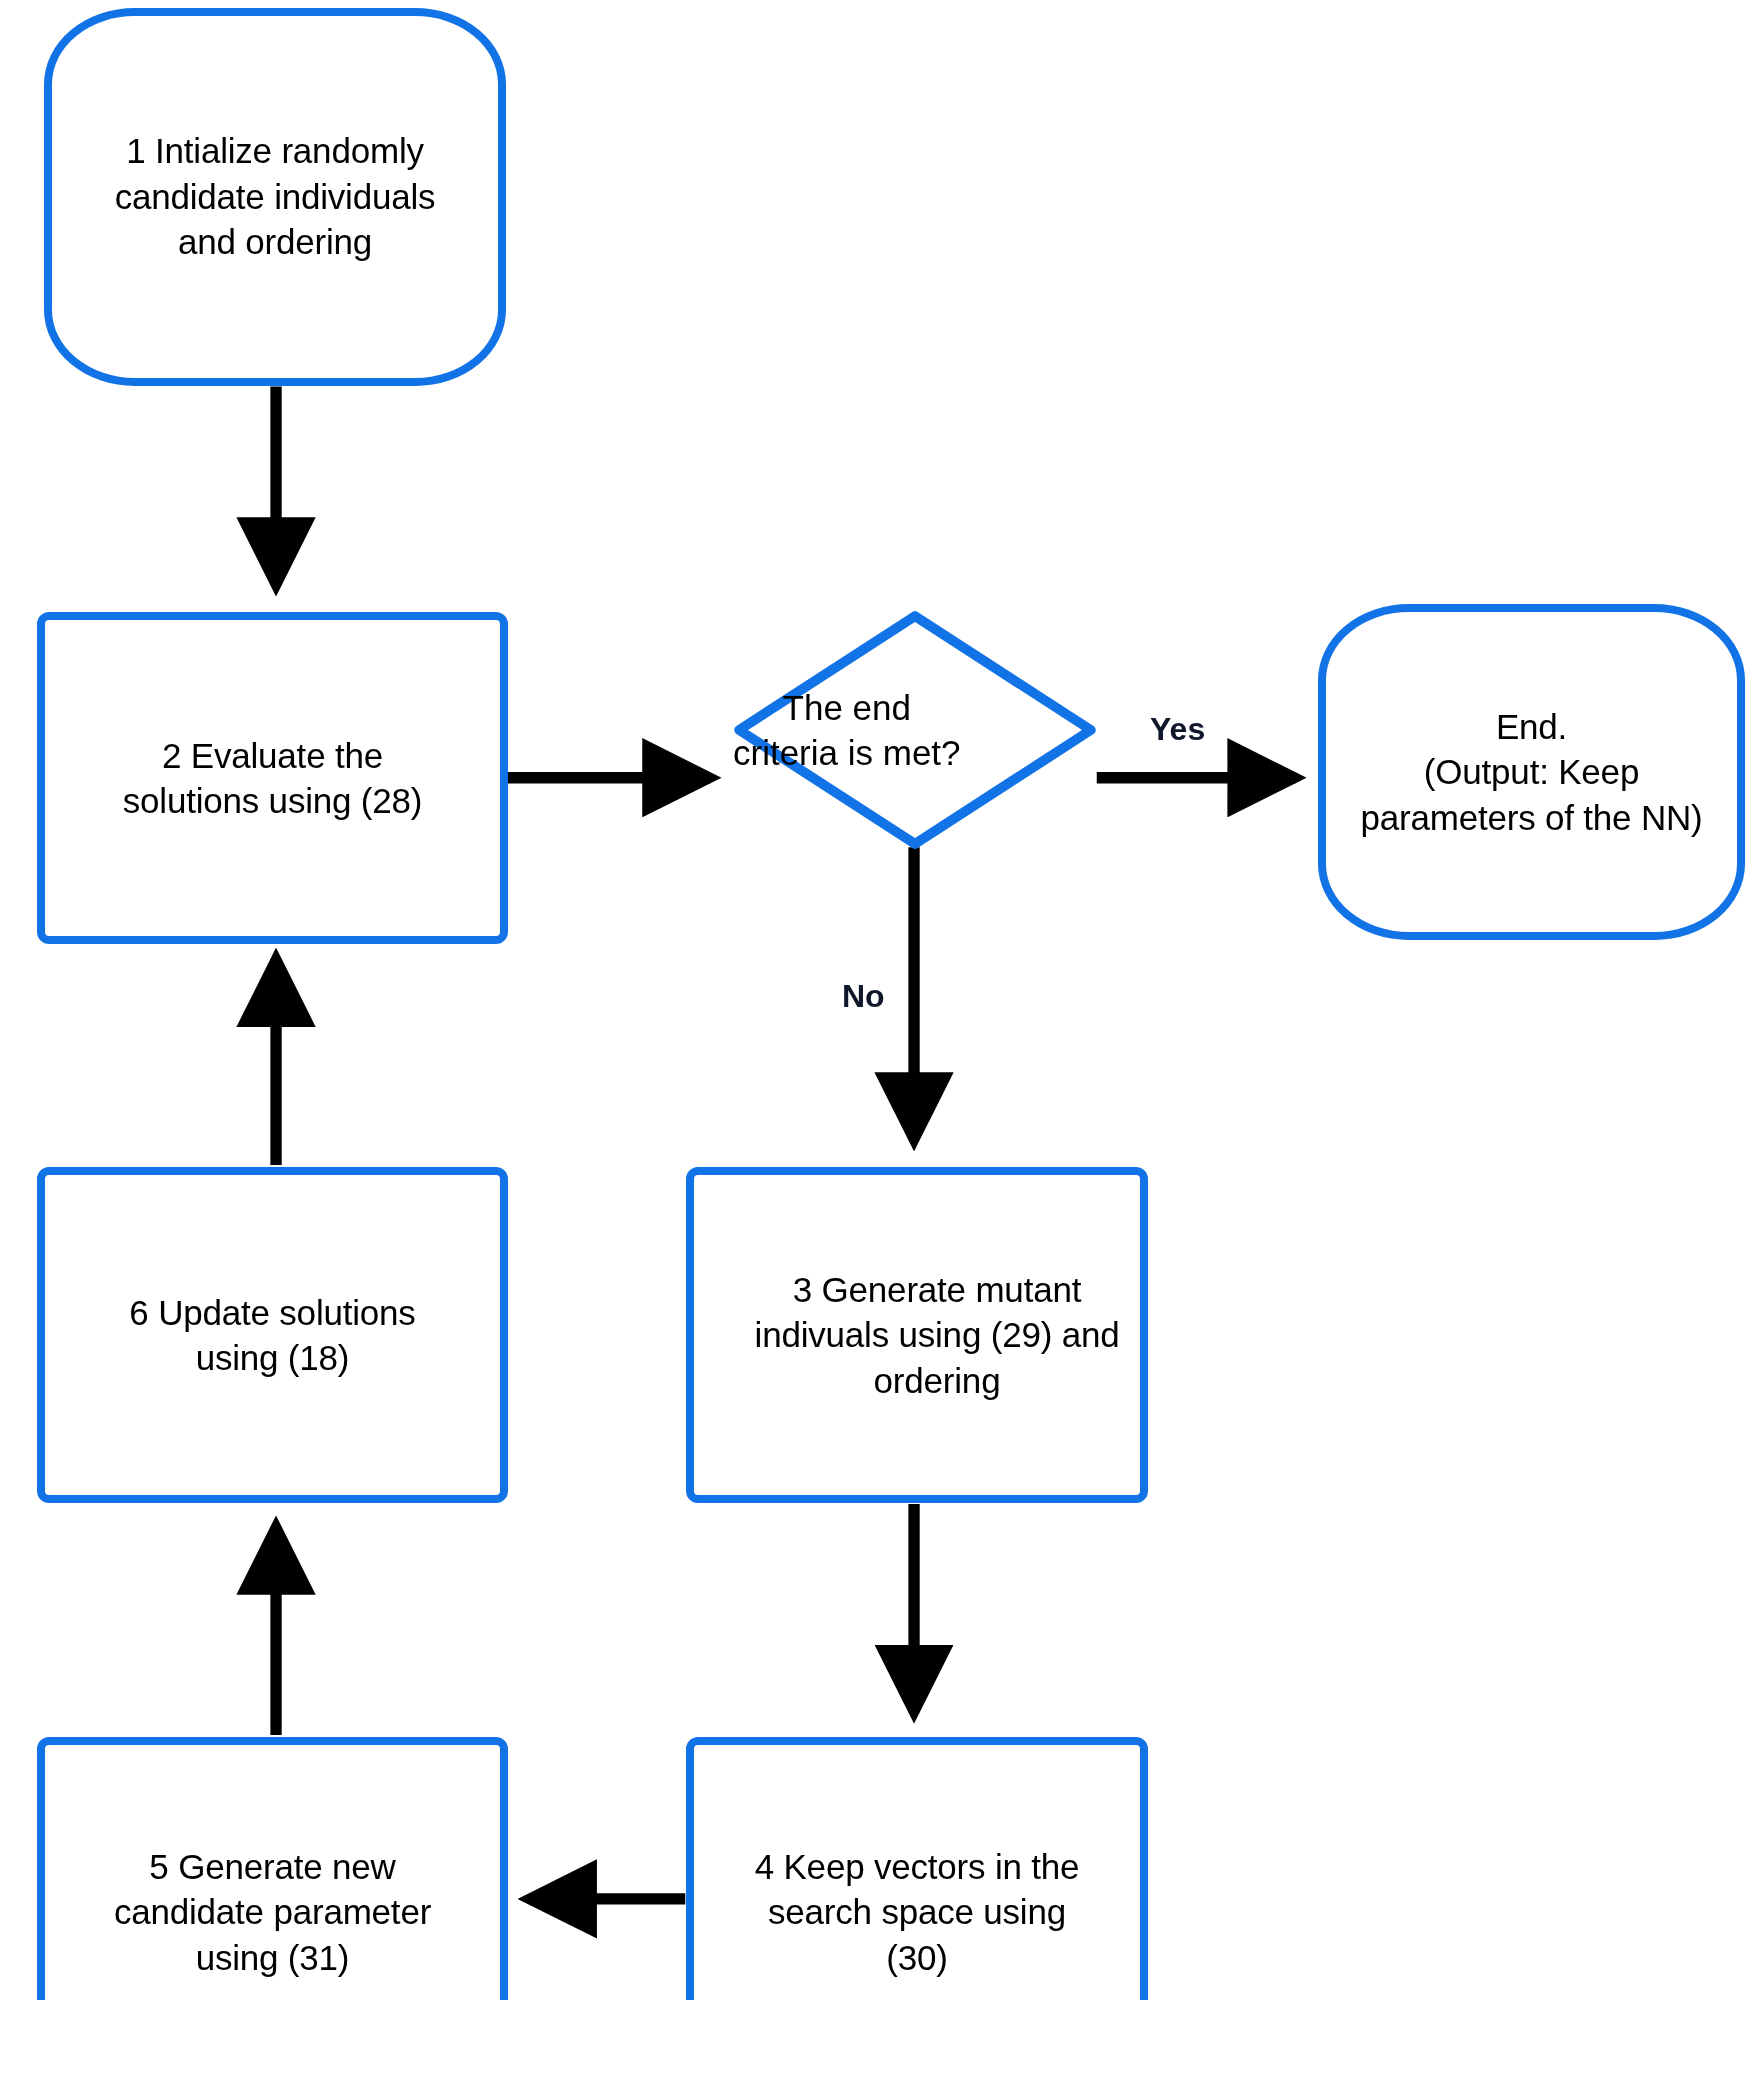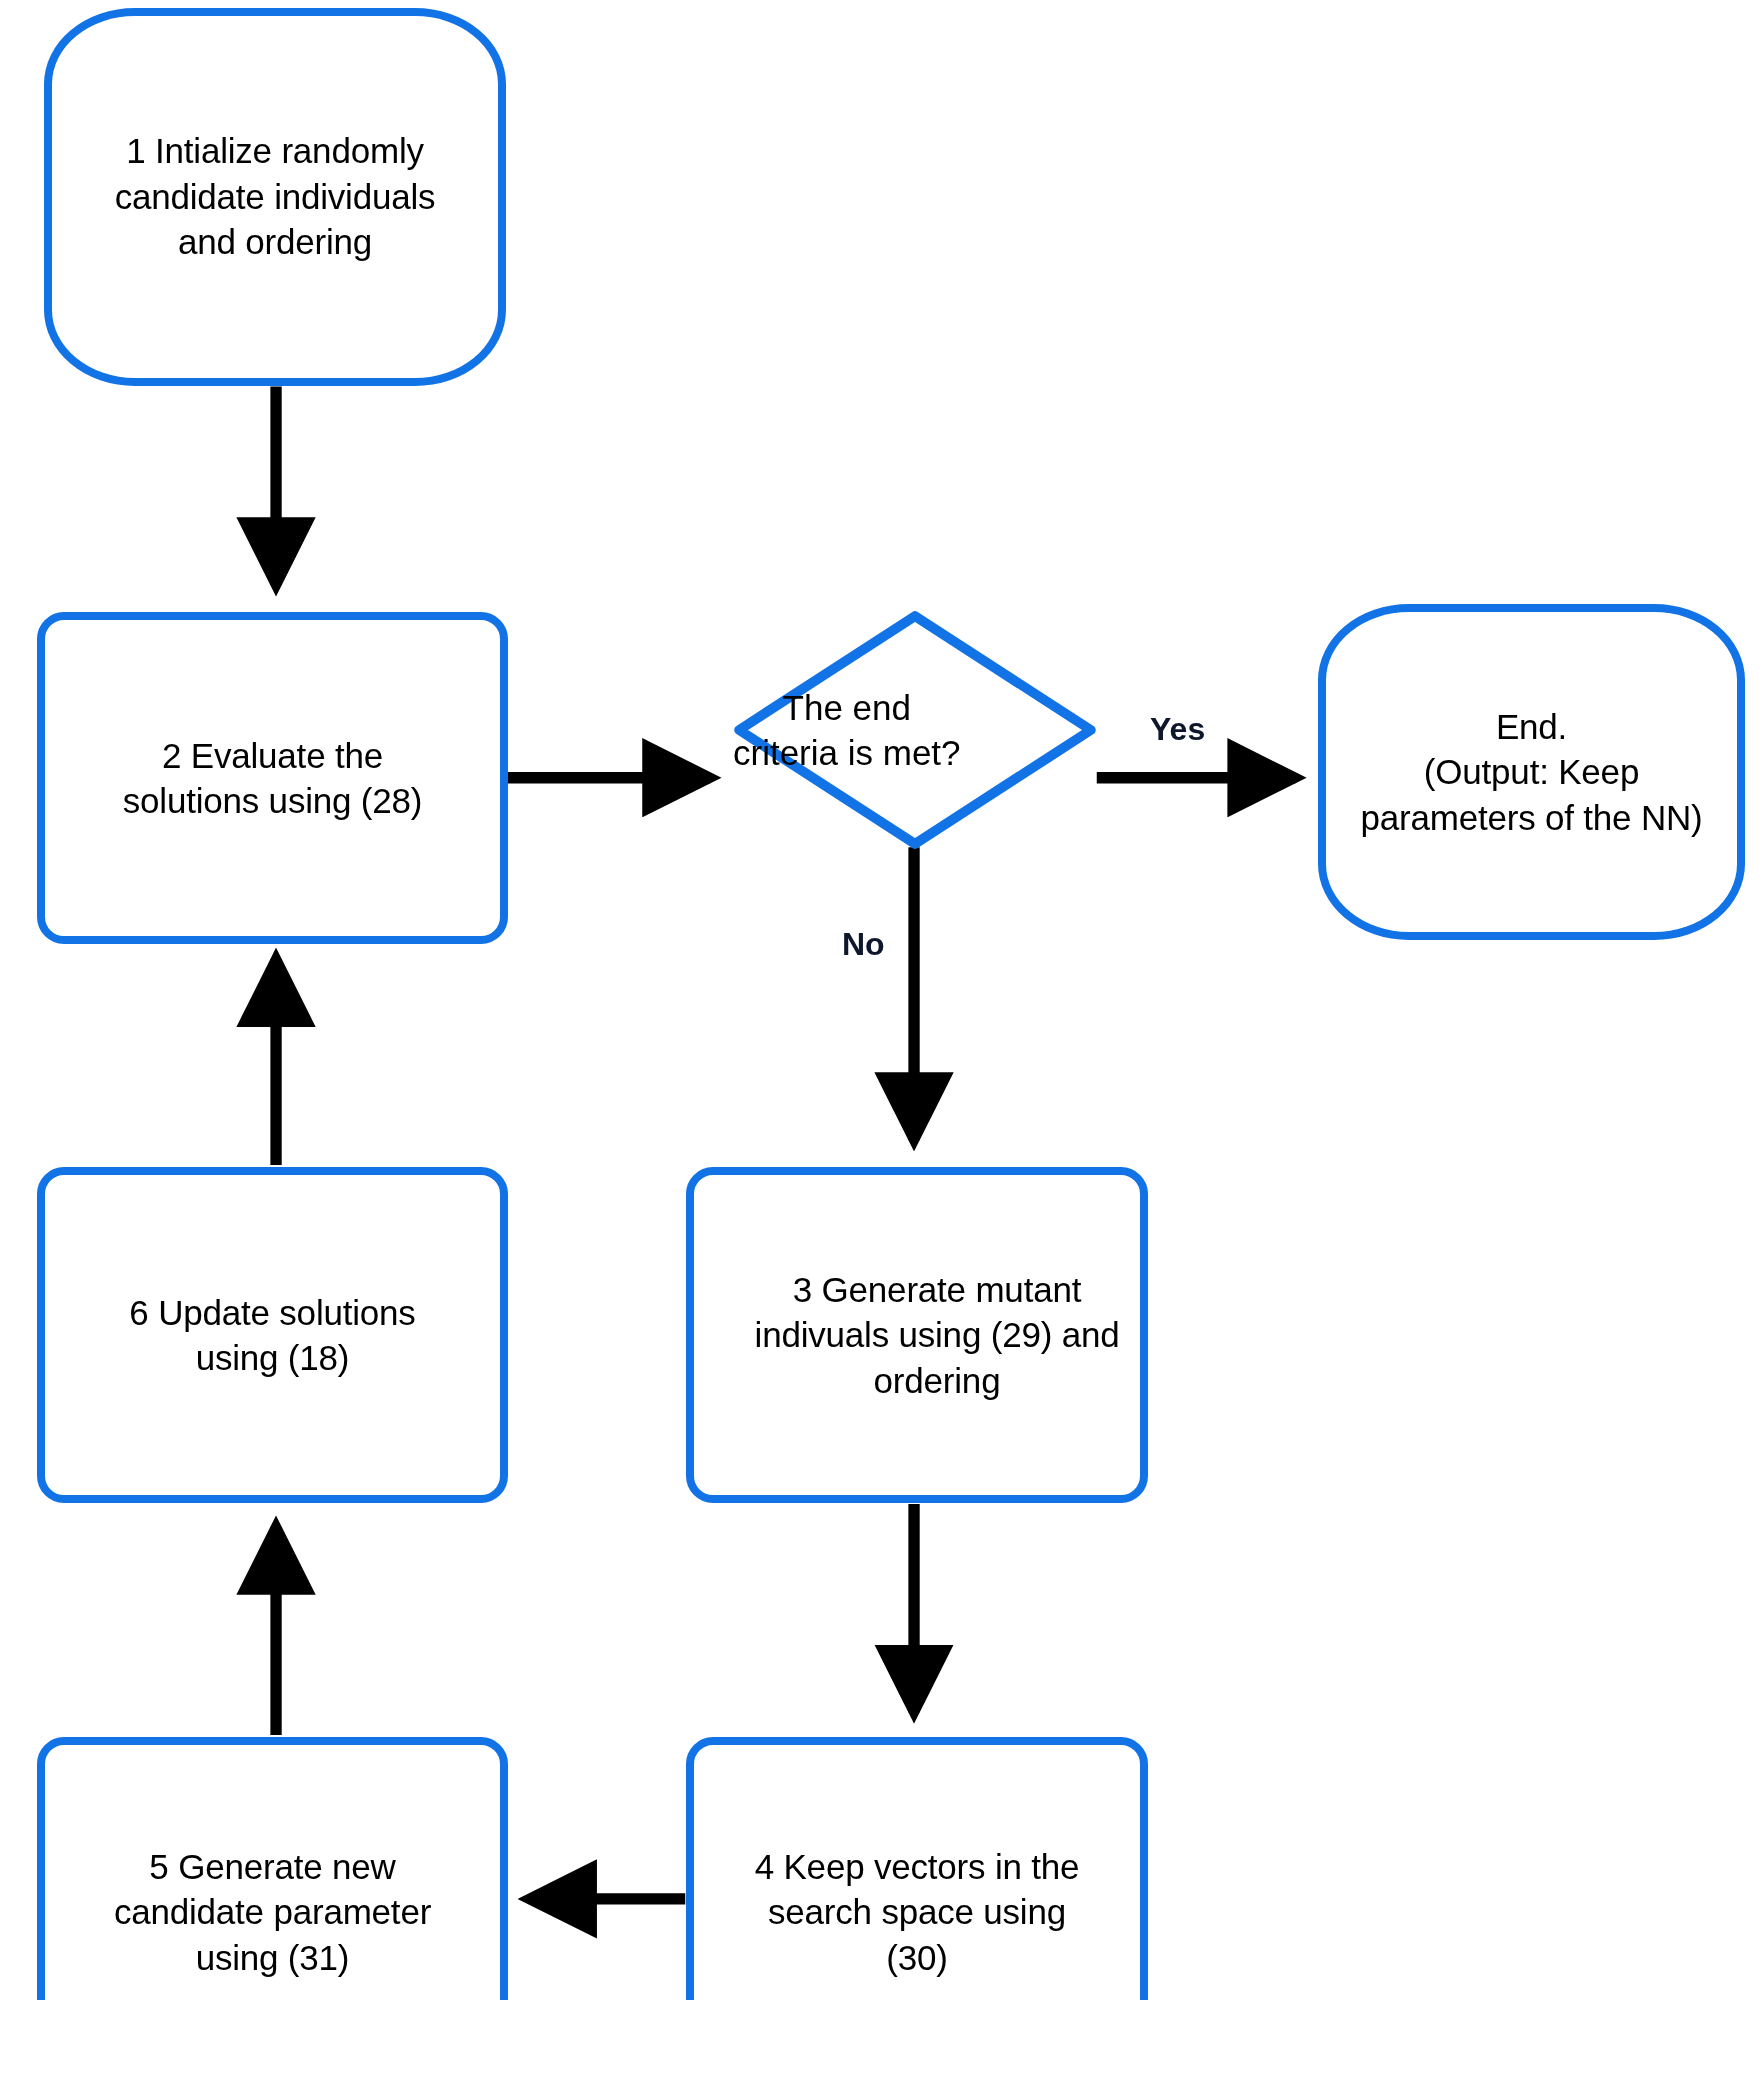--- a/index.html
+++ b/index.html
@@ -40,21 +40,21 @@
   .node-text {
     display: block;
     white-space: pre-line;
     line-height: 1.30;
     font-size: 35px;
     letter-spacing: -0.2px;
     padding: 0 9px;
   }
   .shape-process {
     border: 8.3px solid #1273e6;
-    border-radius: 27px;
+    border-radius: 12px;
   }
   .shape-terminator {
     border: 8.3px solid #1273e6;
     border-radius: 91px / 76px;
   }
   .diamond-wrap {
     position: absolute;
     z-index: 3;
     display: flex;
     align-items: center;
@@ -155,16 +155,16 @@
   </div>
 
   <div class="node shape-process" style="left:29px; top:1737px; width:471px; height:350px;">
     <span class="node-text">5 Generate new
 candidate parameter
 using (31)</span>
   </div>
 
   <div class="edge-label" style="left:1142px; top:711px;">Yes</div>
 
-  <div class="edge-label" style="left:834px; top:926px;">No</div>
+  <div class="edge-label" style="left:834px; top:978px;">No</div>
 
 </div>
 
 
 </body></html>

